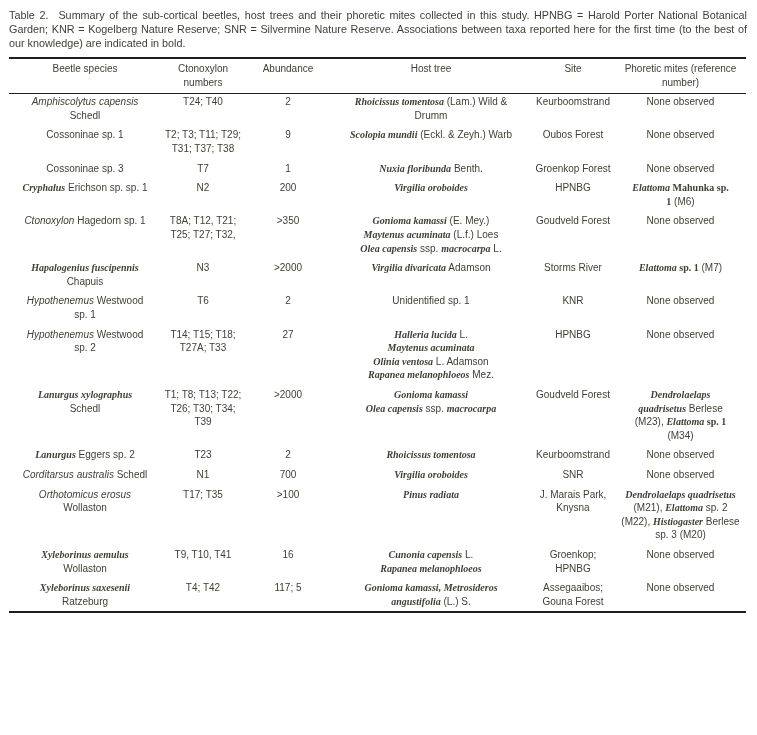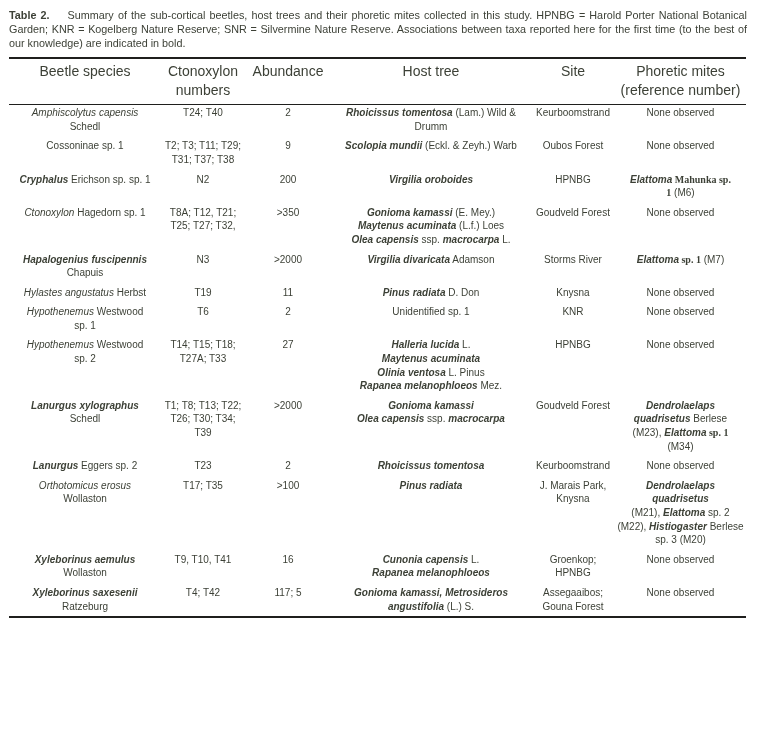--- a/index.html
+++ b/index.html
@@ -8,48 +8,48 @@
     font-family:"Liberation Sans",sans-serif;
     color:#3c4036;
     -webkit-font-smoothing:antialiased;
   }
   .page{padding:8px 10px 0 9px;}
   .caption{
     font-size:10.8px;line-height:1.3;
     text-align:justify;
     color:#3c4036;
   }
-  .caption .cap-label{font-weight:bold;margin-right:18px;}
+  .caption .cap-label{font-weight:normal;margin-right:10px;}
   .tbl{
     border-collapse:collapse;
     table-layout:fixed;
     width:737px;
     margin-top:7px;
     font-size:10px;
     line-height:1.36;
     border-bottom:2.5px solid #1f1f1d;
   }
   .tbl th{
     font-weight:normal;
     border-top:2.5px solid #1f1f1d;
     border-bottom:1.5px solid #1f1f1d;
     padding:3px 2px 4px 2px;
     text-align:center;
     vertical-align:top;
-    font-size:14px;
+    font-size:10px;
   }
   .tbl td{
     text-align:center;
     vertical-align:top;
     padding:3px 2px;
   }
   .tbl tbody tr:first-child td{padding-top:1px;}
   .s-i{font-style:italic;}
   .s-b{font-weight:bold;font-family:Liberation Serif, serif;}
-  .s-bi{font-weight:bold;font-style:italic;}
+  .s-bi{font-weight:bold;font-style:italic;font-family:Liberation Serif, serif;}
 </style>
 </head>
 <body>
 
 <div class="page">
   <div class="caption">
     <span class="cap-label">Table 2.</span><span>Summary of the sub-cortical beetles, host trees and their phoretic mites collected in this study. HPNBG = Harold Porter National Botanical Garden; KNR = Kogelberg Nature Reserve; SNR = Silvermine Nature Reserve. Associations between taxa reported here for the first time (to the best of our knowledge) are indicated in bold.</span>
   </div>
 
   <table class="tbl">
@@ -82,20 +82,28 @@
         </tr>
         <tr>
           <td><span>Cossoninae sp. 1</span></td>
           <td><span>T2; T3; T11; T29;</span><br><span>T31; T37; T38</span></td>
           <td><span>9</span></td>
           <td><span class="s-bi">Scolopia mundii</span><span> (Eckl. &amp; Zeyh.) Warb</span></td>
           <td><span>Oubos Forest</span></td>
           <td><span>None observed</span></td>
         </tr>
         <tr>
+          <td><span>Cossoninae sp. 3</span></td>
+          <td><span>T7</span></td>
+          <td><span>1</span></td>
+          <td><span class="s-bi">Nuxia floribunda</span><span> Benth.</span></td>
+          <td><span>Groenkop Forest</span></td>
+          <td><span>None observed</span></td>
+        </tr>
+        <tr>
           <td><span class="s-bi">Cryphalus</span><span> Erichson sp. sp. 1</span></td>
           <td><span>N2</span></td>
           <td><span>200</span></td>
           <td><span class="s-bi">Virgilia oroboides</span></td>
           <td><span>HPNBG</span></td>
           <td><span class="s-bi">Elattoma</span><span class="s-b"> Mahunka sp.</span><br><span class="s-b">1</span><span> (M6)</span></td>
         </tr>
         <tr>
           <td><span class="s-i">Ctonoxylon</span><span> Hagedorn sp. 1</span></td>
           <td><span>T8A; T12, T21;</span><br><span>T25; T27; T32,</span></td>
@@ -106,57 +114,57 @@
         </tr>
         <tr>
           <td><span class="s-bi">Hapalogenius fuscipennis</span><br><span>Chapuis</span></td>
           <td><span>N3</span></td>
           <td><span>&gt;2000</span></td>
           <td><span class="s-bi">Virgilia divaricata</span><span> Adamson</span></td>
           <td><span>Storms River</span></td>
           <td><span class="s-bi">Elattoma</span><span class="s-b"> sp. 1</span><span> (M7)</span></td>
         </tr>
         <tr>
-          <td><span class="s-i">Hylastes angustatus</span><span> Herbst</span></td>
-          <td><span>T19</span></td>
-          <td><span>11</span></td>
-          <td><span class="s-bi">Pinus radiata</span><span> D. Don</span></td>
-          <td><span>Knysna</span></td>
-          <td><span>None observed</span></td>
-        </tr>
-        <tr>
           <td><span class="s-i">Hypothenemus</span><span> Westwood</span><br><span>sp. 1</span></td>
           <td><span>T6</span></td>
           <td><span>2</span></td>
           <td><span>Unidentified sp. 1</span></td>
           <td><span>KNR</span></td>
           <td><span>None observed</span></td>
         </tr>
         <tr>
           <td><span class="s-i">Hypothenemus</span><span> Westwood</span><br><span>sp. 2</span></td>
           <td><span>T14; T15; T18;</span><br><span>T27A; T33</span></td>
           <td><span>27</span></td>
-          <td><span class="s-bi">Halleria lucida</span><span> L.</span><br><span class="s-bi">Maytenus acuminata</span><br><span class="s-bi">Olinia ventosa</span><span> L. Pinus</span><br><span class="s-bi">Rapanea melanophloeos</span><span> Mez.</span></td>
+          <td><span class="s-bi">Halleria lucida</span><span> L.</span><br><span class="s-bi">Maytenus acuminata</span><br><span class="s-bi">Olinia ventosa</span><span> L. Adamson</span><br><span class="s-bi">Rapanea melanophloeos</span><span> Mez.</span></td>
           <td><span>HPNBG</span></td>
           <td><span>None observed</span></td>
         </tr>
         <tr>
           <td><span class="s-bi">Lanurgus xylographus</span><br><span>Schedl</span></td>
           <td><span>T1; T8; T13; T22;</span><br><span>T26; T30; T34;</span><br><span>T39</span></td>
           <td><span>&gt;2000</span></td>
           <td><span class="s-bi">Gonioma kamassi</span><br><span class="s-bi">Olea capensis</span><span> ssp. </span><span class="s-bi">macrocarpa</span></td>
           <td><span>Goudveld Forest</span></td>
           <td><span class="s-bi">Dendrolaelaps</span><br><span class="s-bi">quadrisetus</span><span> Berlese</span><br><span>(M23), </span><span class="s-bi">Elattoma</span><span class="s-b"> sp. 1</span><br><span>(M34)</span></td>
         </tr>
         <tr>
           <td><span class="s-bi">Lanurgus</span><span> Eggers sp. 2</span></td>
           <td><span>T23</span></td>
           <td><span>2</span></td>
           <td><span class="s-bi">Rhoicissus tomentosa</span></td>
           <td><span>Keurboomstrand</span></td>
+          <td><span>None observed</span></td>
+        </tr>
+        <tr>
+          <td><span class="s-i">Corditarsus australis</span><span> Schedl</span></td>
+          <td><span>N1</span></td>
+          <td><span>700</span></td>
+          <td><span class="s-bi">Virgilia oroboides</span></td>
+          <td><span>SNR</span></td>
           <td><span>None observed</span></td>
         </tr>
         <tr>
           <td><span class="s-i">Orthotomicus erosus</span><br><span>Wollaston</span></td>
           <td><span>T17; T35</span></td>
           <td><span>&gt;100</span></td>
           <td><span class="s-bi">Pinus radiata</span></td>
           <td><span>J. Marais Park,</span><br><span>Knysna</span></td>
           <td><span class="s-bi">Dendrolaelaps quadrisetus</span><br><span>(M21), </span><span class="s-bi">Elattoma</span><span> sp. 2</span><br><span>(M22), </span><span class="s-bi">Histiogaster</span><span> Berlese</span><br><span>sp. 3 (M20)</span></td>
         </tr>

